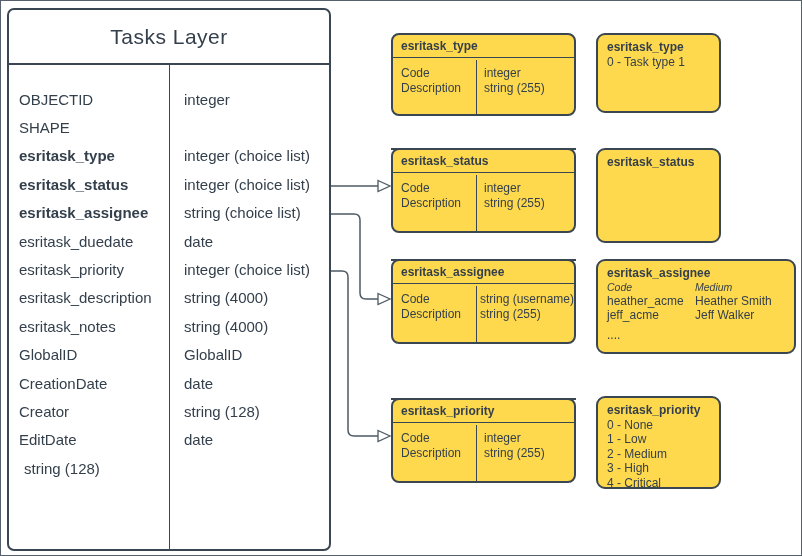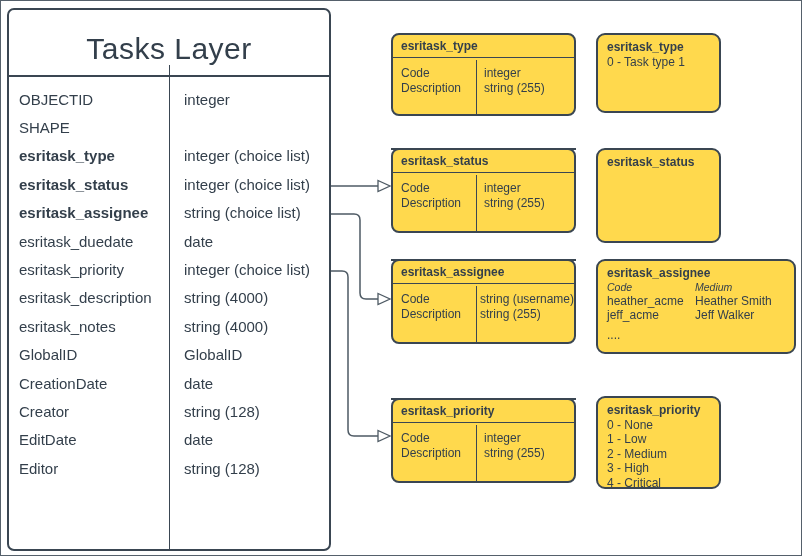--- a/index.html
+++ b/index.html
@@ -9,21 +9,21 @@
     font-family:"Liberation Sans",sans-serif;color:#333f4b;
   }
   
   .main-table{
     position:absolute;left:6px;top:7px;width:324px;height:543px;box-sizing:border-box;
     border:2px solid #3a4652;border-radius:7px;background:#fff;
   }
   .mt-header{
     height:53px;border-bottom:2px solid #3a4652;
     display:flex;align-items:center;justify-content:center;
-    font-size:30px;letter-spacing:.5px;margin-top:12px;
+    font-size:21px;letter-spacing:.5px;
   }
   .mt-body{position:absolute;top:55px;bottom:0;left:0;right:0;}
   .mt-divider{position:absolute;left:160px;top:0;bottom:0;width:0;border-left:1.5px solid #3a4652;}
   .trows{padding-top:20px;}
   .trow{display:flex;height:28.4px;align-items:center;font-size:15px;}
   .tname{width:160px;padding-left:10px;box-sizing:border-box;white-space:nowrap;}
   .ttype{padding-left:15px;white-space:nowrap;}
   .trow.bold .tname{font-weight:bold;}
   
   .dbox{
@@ -106,21 +106,20 @@
           </div>
           <div class="trow">
             <span class="tname">Creator</span>
             <span class="ttype">string (128)</span>
           </div>
           <div class="trow">
             <span class="tname">EditDate</span>
             <span class="ttype">date</span>
           </div>
           <div class="trow">
-            <span class="tname">Editor</span>
             <span class="ttype">string (128)</span>
           </div>
         </div>
     </div>
   </div>
 
   <svg class="wires" width="802" height="556" viewBox="0 0 802 556">
     <g fill="none" stroke="#4e5a64" stroke-width="1.5">
       <path d="M330 185 H377"></path>
       <path d="M330 213 H353 Q359 213 359 219 V292 Q359 298 365 298 H377"></path>

